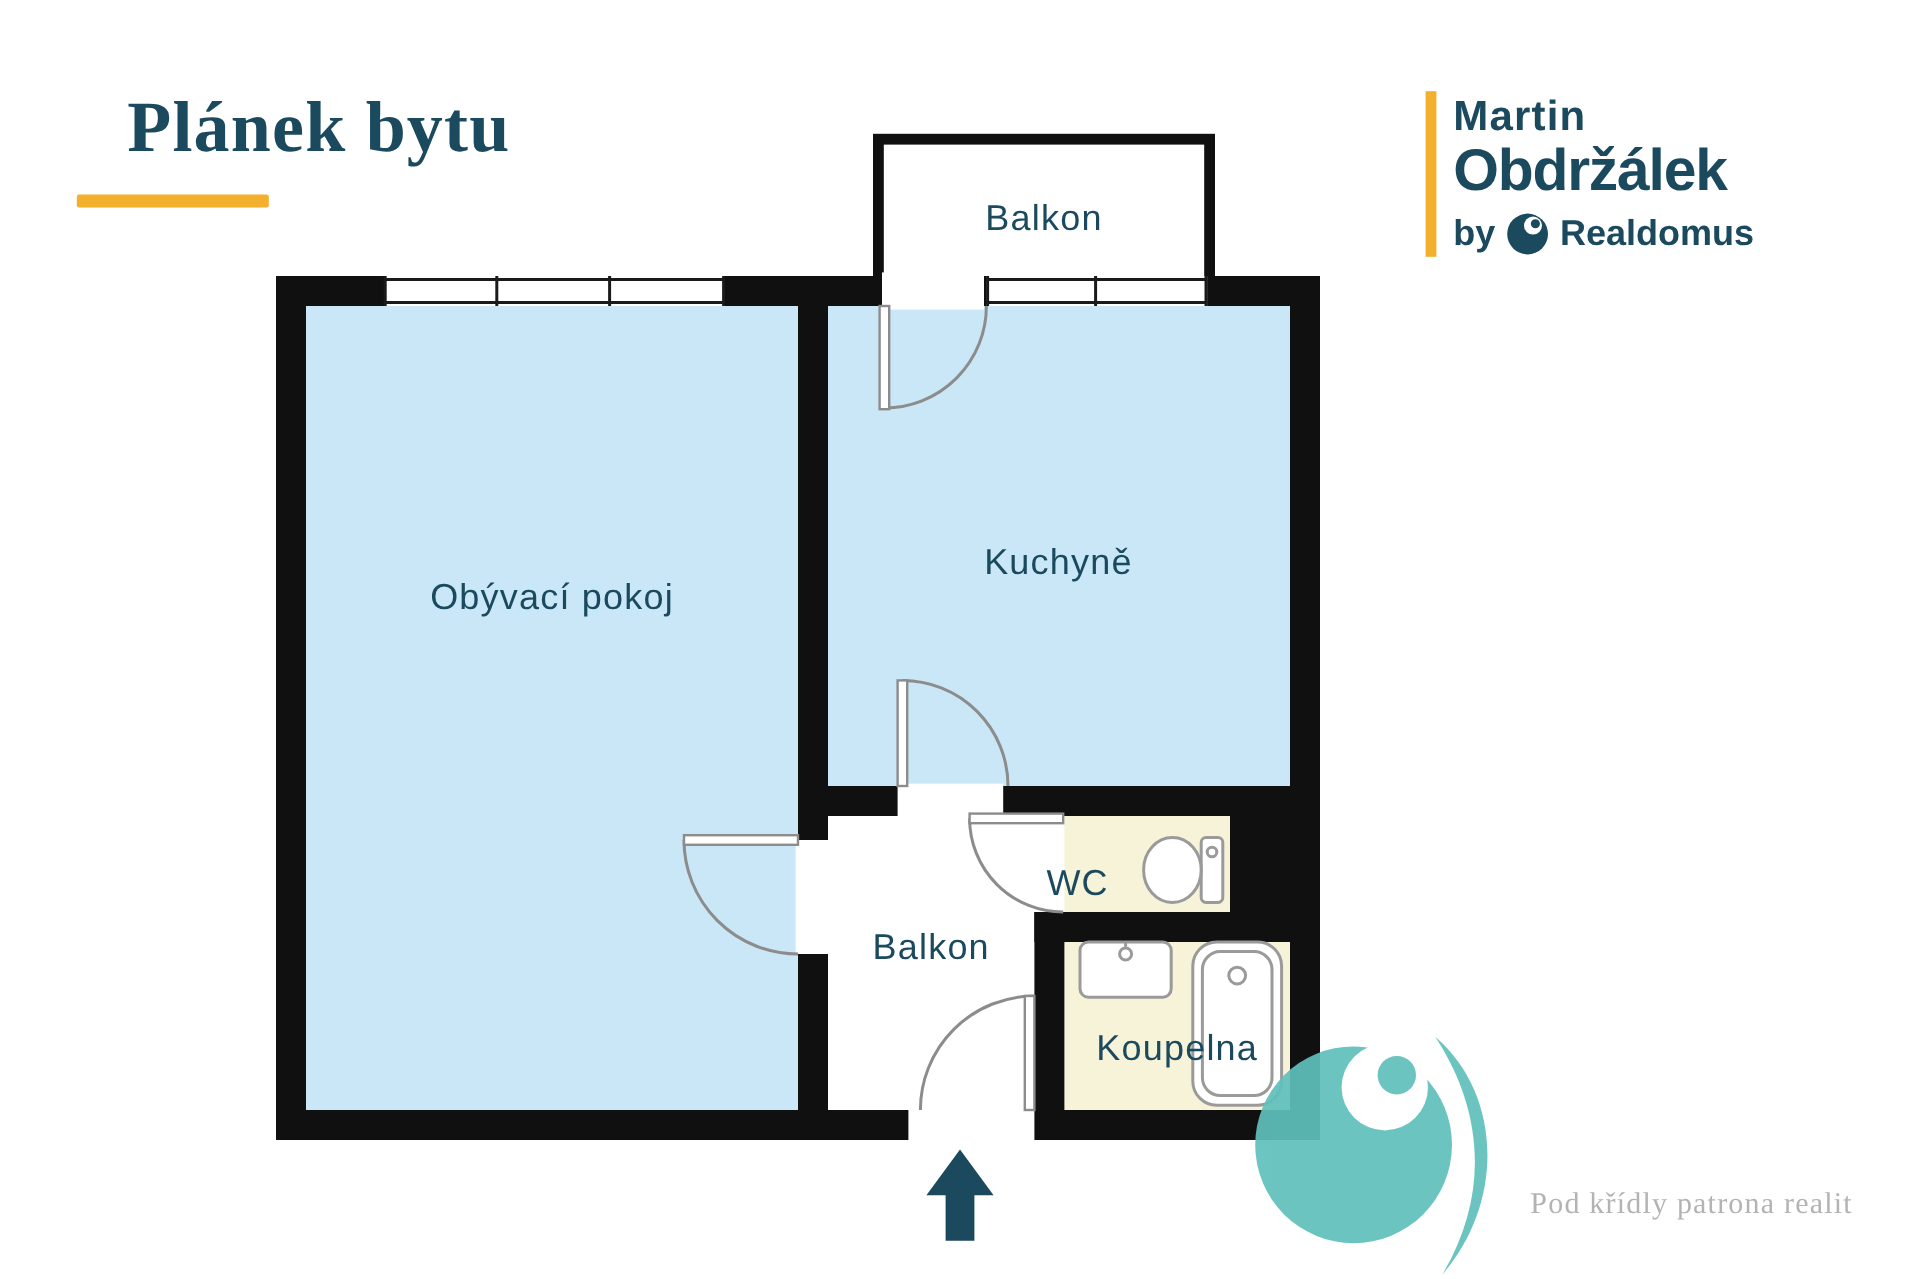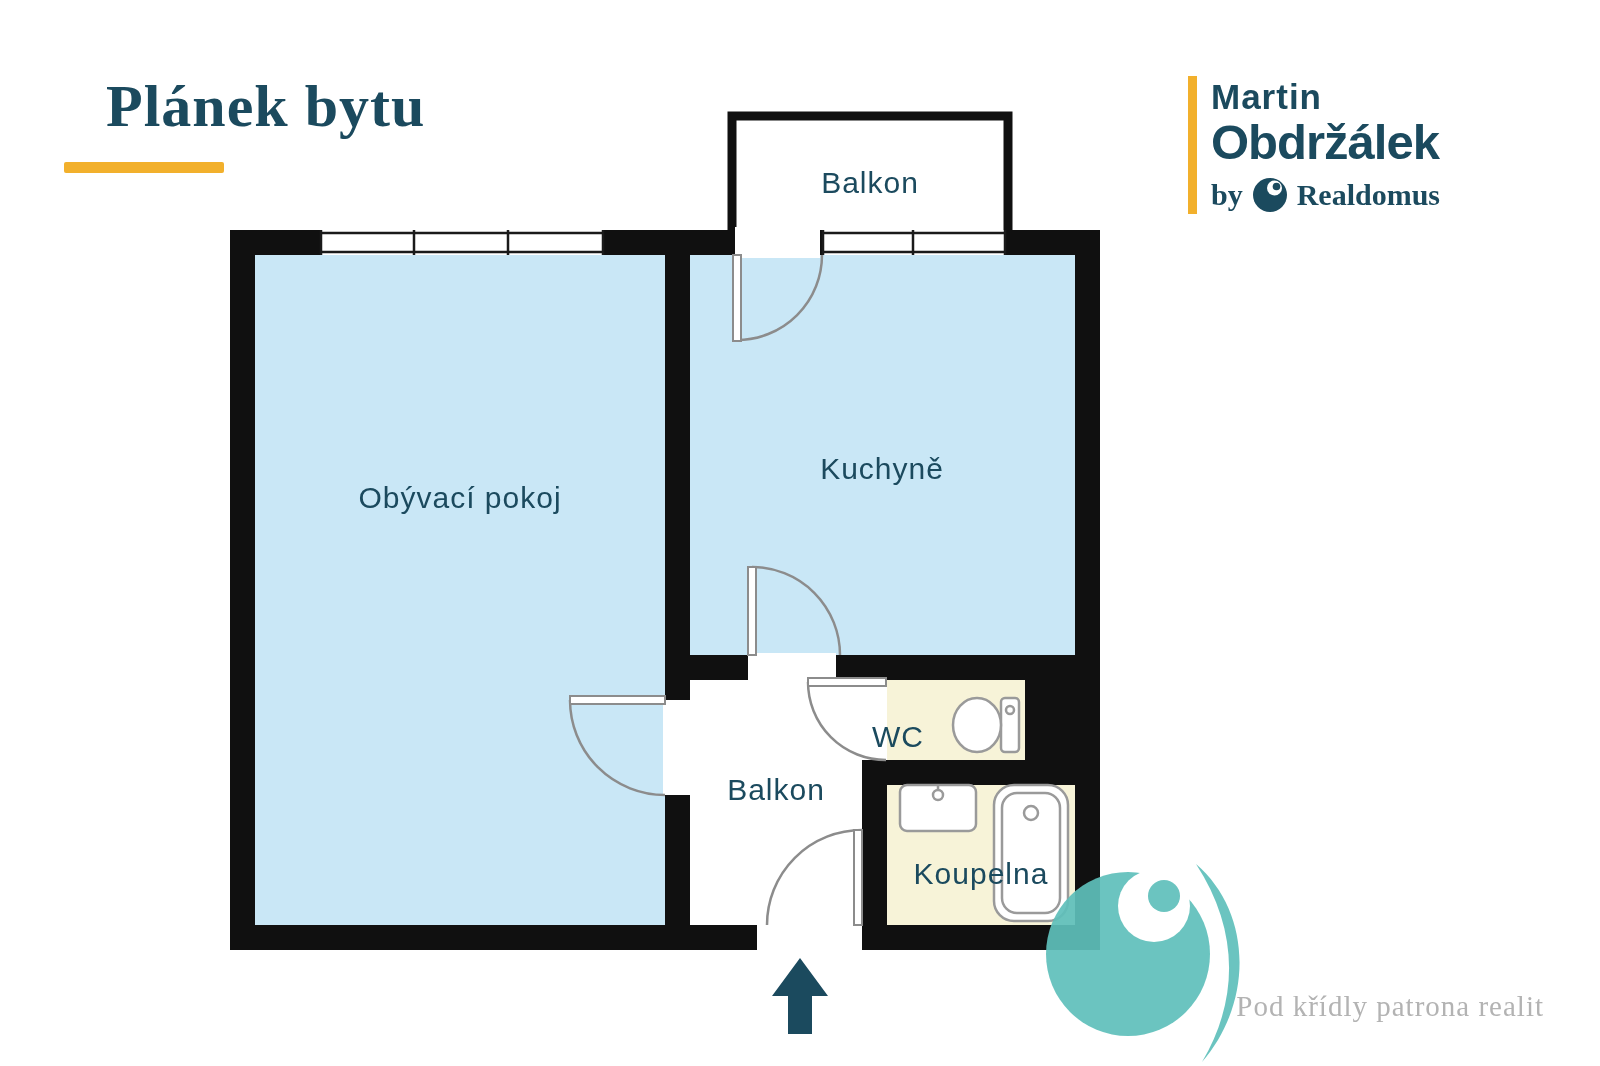--- a/index.html
+++ b/index.html
@@ -50,29 +50,29 @@
 
   
   .brand { position: absolute; left: 1188px; top: 76px; display: flex; z-index: 6; align-items: center; }
   .brand-bar { width: 9px; height: 138px; background: var(--yellow); flex: 0 0 auto; }
   .brand-text { margin-left: 14px; color: var(--navy); }
   .brand-first { font-size: 35px; font-weight: 700; letter-spacing: 1px; }
   .brand-last  { font-size: 49px; font-weight: 700; letter-spacing: -1px; line-height: 1.06; }
   .brand-by-row {
     display: flex; align-items: center; justify-content: flex-end;
     gap: 9px; margin-top: 8px;
-    font-size: 30px; font-weight: 700; font-family: Liberation Serif, serif;
+    font-size: 30px; font-weight: 700;
   }
   .brand-mark { width: 36px; height: 36px; display: block; }
 
   
   .tagline {
     position: absolute; right: 56px; top: 990px;
     font-family: "Liberation Serif", serif;
-    font-size: 29px; color: #b3b3b3; letter-spacing: 1px;
+    font-size: 25px; color: #b3b3b3; letter-spacing: 1px;
     z-index: 6;
   }
 
   
   .room-blue  { fill: var(--room-blue); }
   .room-cream { fill: var(--room-cream); }
   .wall rect  { fill: var(--wall-black); }
   .win   { stroke: #1a1a1a; stroke-width: 2.5; }
   .doorline { stroke: #8c8c8c; stroke-width: 2.5; fill: none; }
   .leaf  { fill: #ffffff; stroke: #8c8c8c; stroke-width: 2; }

